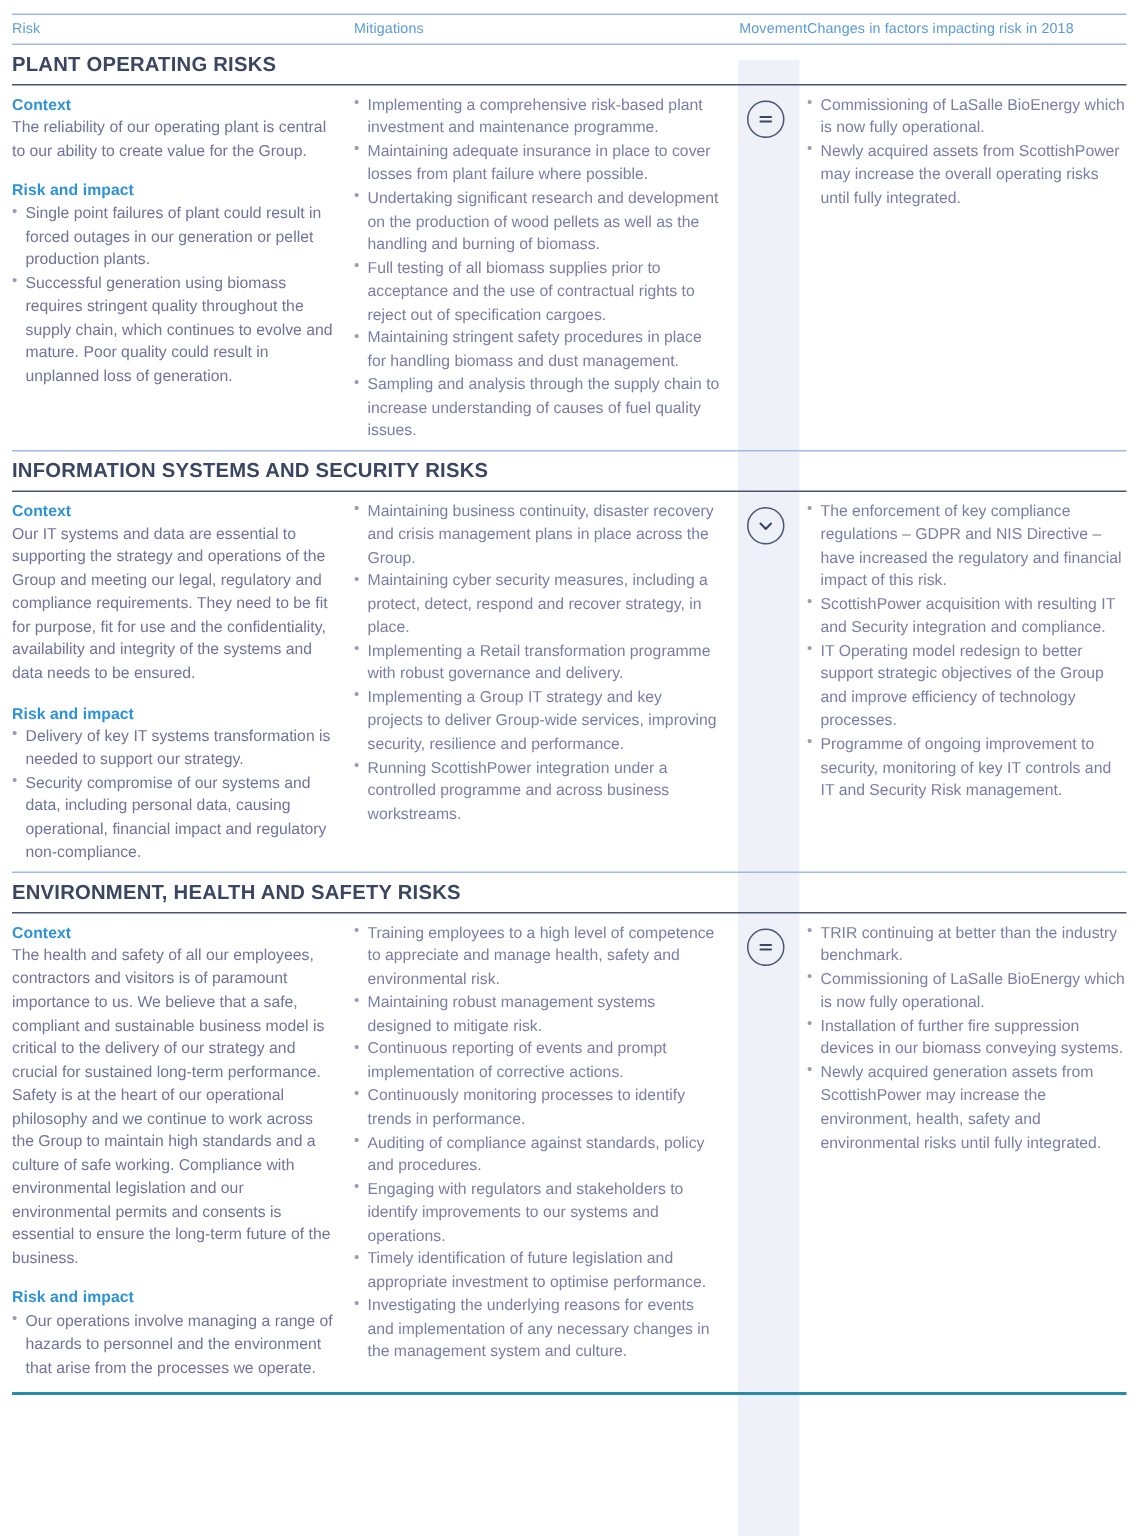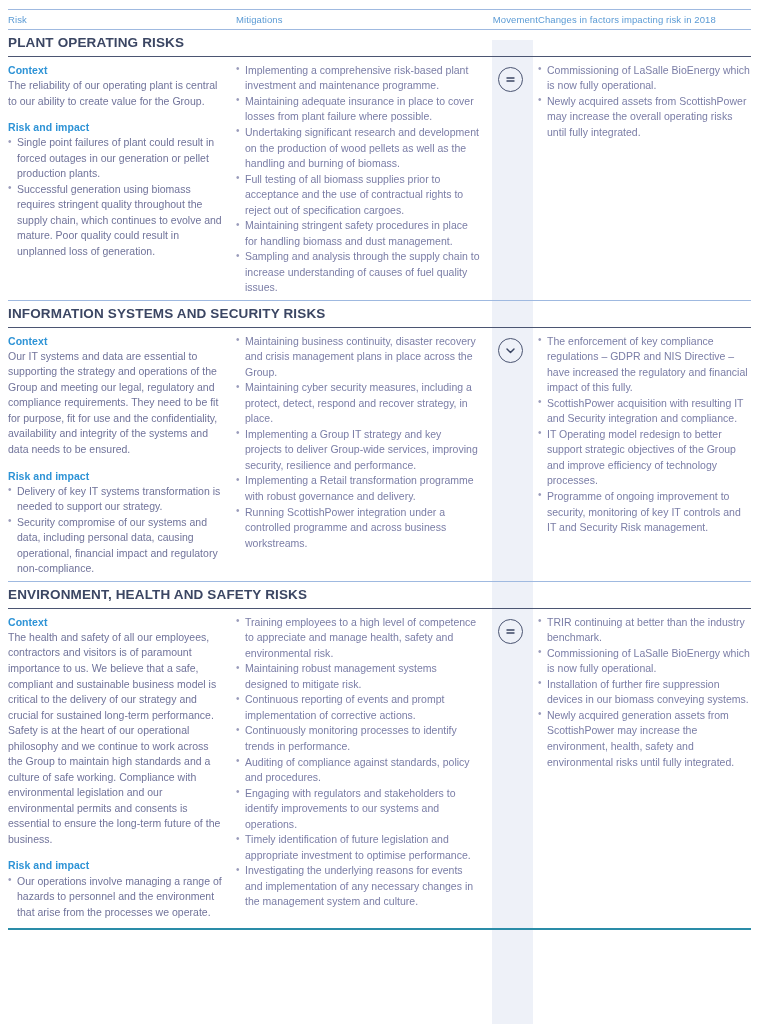--- a/index.html
+++ b/index.html
@@ -228,35 +228,35 @@
               <div class="subhead">Risk and impact</div>
               <ul class="bullets">
                 <li>Delivery of key IT systems transformation is needed to support our strategy.</li>
                 <li>Security compromise of our systems and data, including personal data, causing operational, financial impact and regulatory non-compliance.</li>
               </ul>
             </div>
             <div class="mit-cell mit-col">
               <ul class="bullets">
                 <li>Maintaining business continuity, disaster recovery and crisis management plans in place across the Group.</li>
                 <li>Maintaining cyber security measures, including a protect, detect, respond and recover strategy, in place.</li>
+                <li>Implementing a Retail transformation programme with robust governance and delivery.</li>
                 <li>Implementing a Group IT strategy and key projects to deliver Group-wide services, improving security, resilience and performance.</li>
-                <li>Implementing a Retail transformation programme with robust governance and delivery.</li>
                 <li>Running ScottishPower integration under a controlled programme and across business workstreams.</li>
               </ul>
             </div>
             <div class="move-cell">
               <div class="move-icon">
                 <svg width="13" height="13" viewBox="0 0 13 13" aria-hidden="true">
                   <path d="M3 5 L6.5 8.6 L10 5" fill="none" stroke="#3b4663" stroke-width="1.4" stroke-linecap="round" stroke-linejoin="round"></path>
                 </svg>
               </div>
             </div>
             <div class="chg-cell chg-col">
               <ul class="bullets">
-                <li>The enforcement of key compliance regulations – GDPR and NIS Directive – have increased the regulatory and financial impact of this fully.</li>
+                <li>The enforcement of key compliance regulations – GDPR and NIS Directive – have increased the regulatory and financial impact of this risk.</li>
                 <li>ScottishPower acquisition with resulting IT and Security integration and compliance.</li>
                 <li>IT Operating model redesign to better support strategic objectives of the Group and improve efficiency of technology processes.</li>
                 <li>Programme of ongoing improvement to security, monitoring of key IT controls and IT and Security Risk management.</li>
               </ul>
             </div>
           </div>
         </div>
         <div>
           <div class="rule-thin"></div>
           <div class="section-title">ENVIRONMENT, HEALTH AND SAFETY RISKS</div>

